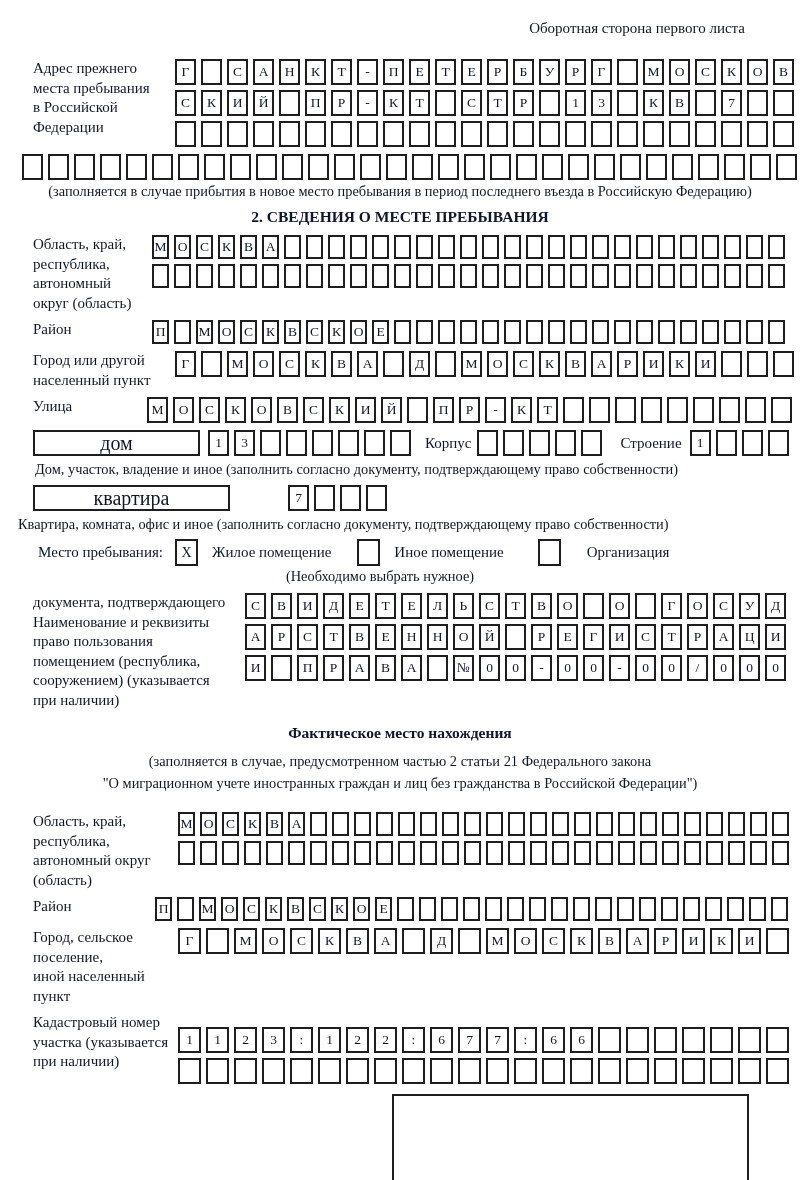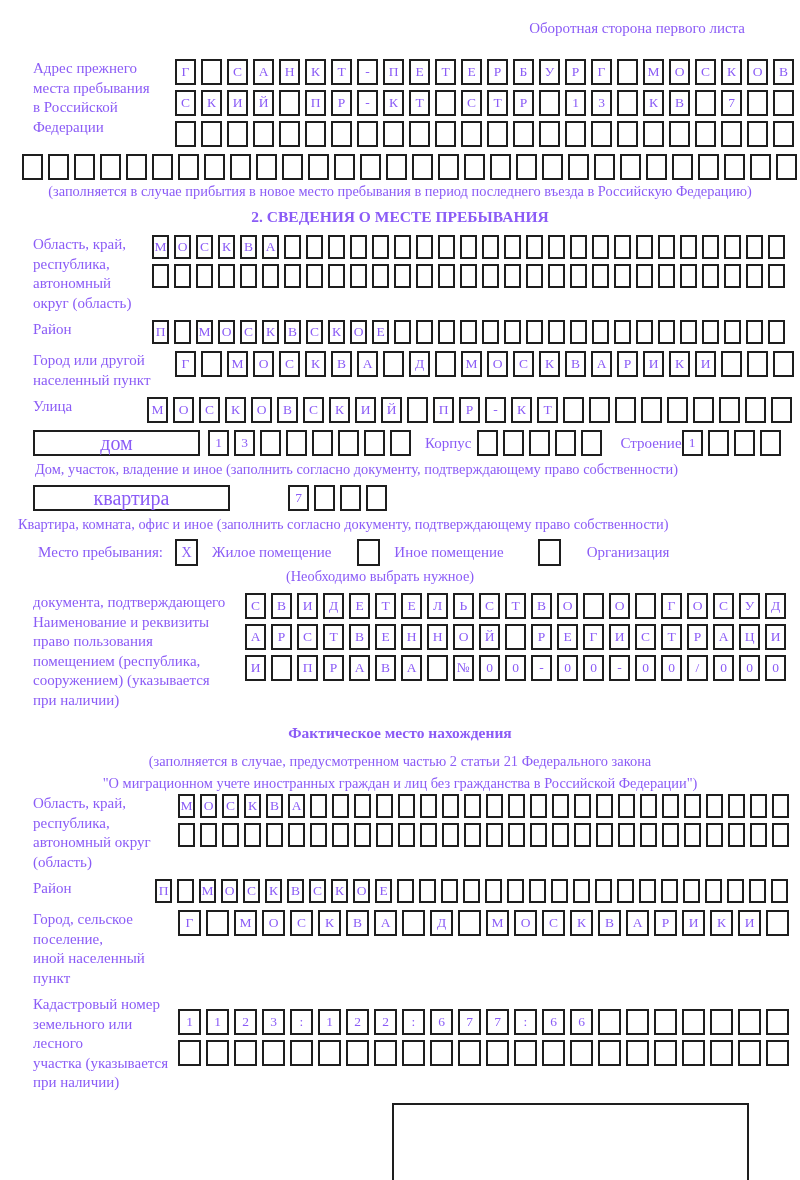--- a/index.html
+++ b/index.html
@@ -1,16 +1,16 @@
 <!DOCTYPE html>
 <html><head>
 <meta charset="utf-8">
 <style>
   html,body{margin:0;padding:0;background:#fff;}
-  .page{width:800px;height:1180px;box-sizing:border-box;background:#fff;color:#8b5cf6;
+  .page{width:800px;height:1180px;box-sizing:border-box;background:#fff;color:#0f172a;
         font-family:"Liberation Serif",serif;position:relative;overflow:hidden;padding-top:14px;}
   .hdr{ text-align:right;padding-right:55px;font-size:15px;margin-top:6px;margin-bottom:22px;}
   .field{display:flex;align-items:flex-start;margin:0 0 7px 33px;}
   .flabel{flex-shrink:0;font-size:15px;line-height:1.3;}
   .rows{display:flex;flex-direction:column;gap:5px;}
   .cellrow{display:flex;gap:5px;}
   .cell{box-sizing:border-box;border:2px solid #1e1e1e;display:flex;align-items:center;justify-content:center;
         font-size:13.5px;line-height:1;background:#fff;}
   .big  .cell{width:21px;height:26px;}
   .sm   .cell{width:17px;height:24px;}
@@ -20,21 +20,21 @@
   .center{text-align:center;}
   .sec-title{font-weight:bold;text-align:center;font-size:15.5px;margin:8px 0 9px 0;}
   .boxlabel{box-sizing:border-box;border:2px solid #1e1e1e;height:26px;display:flex;align-items:center;
             justify-content:center;font-size:20px;flex-shrink:0;}
   .houseline{display:flex;align-items:center;margin:2px 0 4px 33px;}
   .inline-lb{font-size:15px;white-space:nowrap;}
   .optline{display:flex;align-items:center;margin:6px 0 2px 38px;font-size:15px;}
   .optbox{box-sizing:border-box;width:23px;height:27px;border:2px solid #1e1e1e;display:flex;align-items:center;
           justify-content:center;font-size:14px;margin:0 14px 0 12px;flex-shrink:0;}
   .note{font-size:14.4px;text-align:center;width:760px;margin:1px 0 8px 0;}
-  .subtitle{font-size:14.4px;text-align:center;line-height:1.5;margin-bottom:0;}
+  .subtitle{font-size:14.4px;text-align:center;line-height:1.5;margin-bottom:18px;}
   .stampwrap{margin:10px 0 0 330px;width:470px;}
   .stampbox{box-sizing:border-box;width:357px;height:176px;border:2px solid #1e1e1e;margin-left:62px;background:#fff;}
   .padtop14{padding-top:14px;}
 </style>
 </head>
 <body>
 
 <div class="page">
 
   <div class="hdr">Оборотная сторона первого листа</div>
@@ -348,21 +348,21 @@
         <span class="cell"></span>
       </div>
     <div class="inline-lb" style="margin:0 6px 0 14px;">Корпус</div>
     <div class="cellrow big">
         <span class="cell"></span>
         <span class="cell"></span>
         <span class="cell"></span>
         <span class="cell"></span>
         <span class="cell"></span>
       </div>
-    <div class="inline-lb" style="margin:0 0 0 18px;">Строение</div>
+    <div class="inline-lb" style="margin:0 8px 0 18px;">Строение</div>
     <div class="cellrow big">
         <span class="cell">1</span>
         <span class="cell"></span>
         <span class="cell"></span>
         <span class="cell"></span>
       </div>
   </div>
   <div class="caption" style="margin-left:35px;">Дом, участок, владение и иное (заполнить согласно документу, подтверждающему право собственности)</div>
 
   <div class="houseline" style="margin-top:7px;gap:48px;">
@@ -614,21 +614,20 @@
         <span class="cell">И</span>
         <span class="cell">К</span>
         <span class="cell">И</span>
         <span class="cell"></span>
       </div>
   </div>
 
   <div class="field">
     <div class="flabel" style="width:145px;">
       <div>Кадастровый номер</div>
-      <div>земельного или лесного</div>
       <div>участка (указывается</div>
       <div>при наличии)</div>
     </div>
     <div class="rows padtop14">
       <div class="cellrow lg">
           <span class="cell">1</span>
           <span class="cell">1</span>
           <span class="cell">2</span>
           <span class="cell">3</span>
           <span class="cell">:</span>

